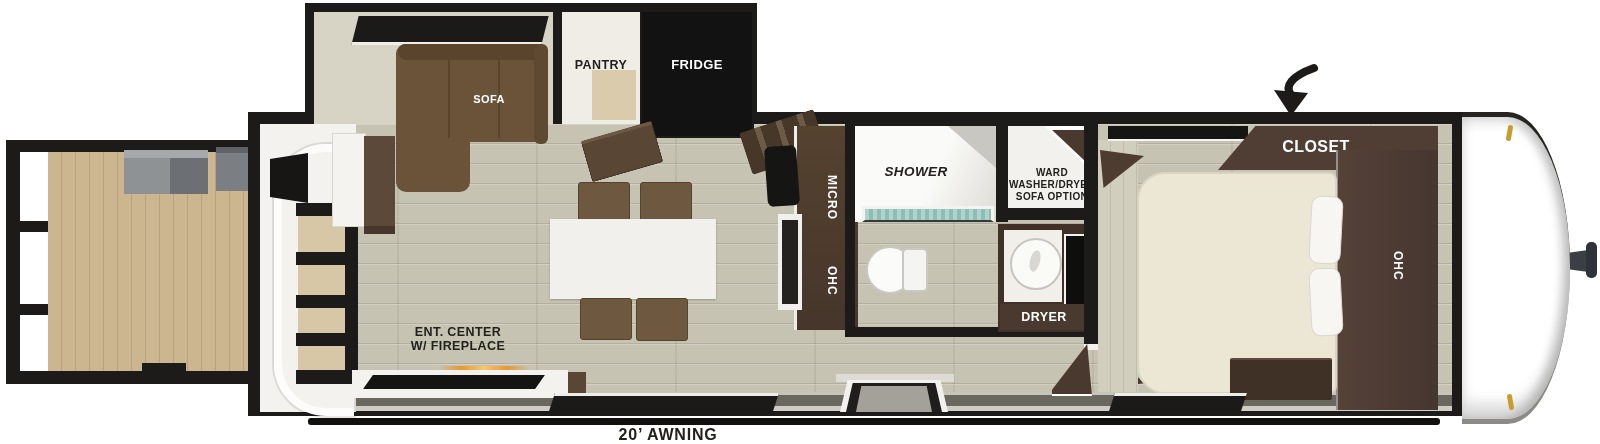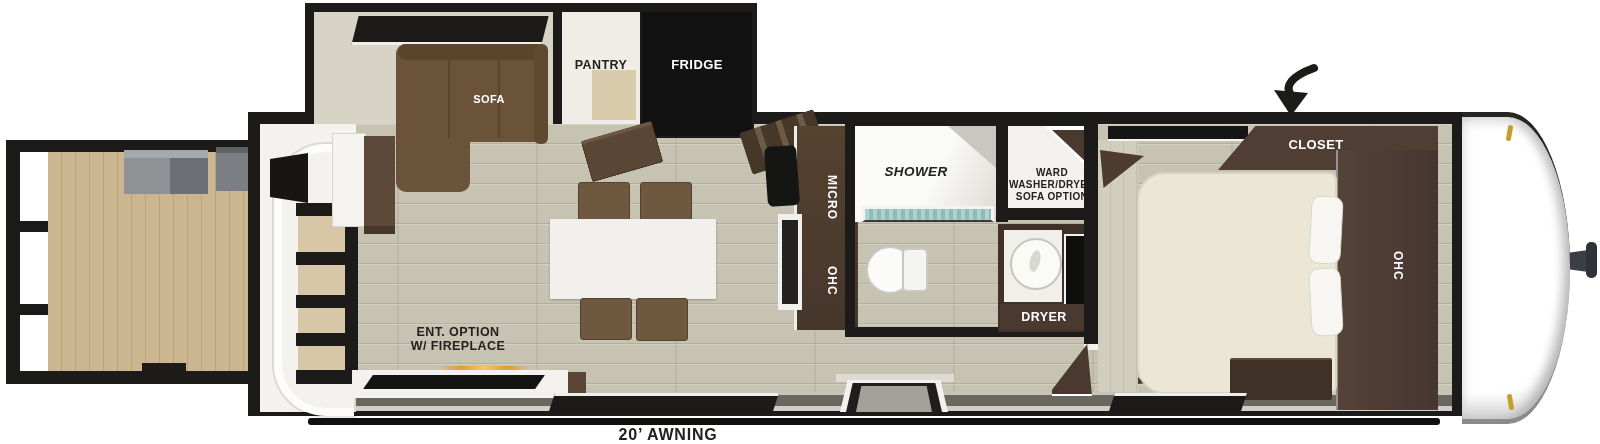--- a/index.html
+++ b/index.html
@@ -85,21 +85,21 @@
   <div class="a" style="left:766px;top:146px;width:32px;height:60px;background:#151513;border-radius:6px;transform:rotate(-4deg);"></div>
   <div class="a" style="left:778px;top:214px;width:24px;height:96px;background:#f1f0ec;"></div>
   <div class="a" style="left:782px;top:220px;width:16px;height:84px;background:#232220;"></div>
 
   <div class="a" style="left:578px;top:182px;width:50px;height:39px;background:#6f5840;border:1px solid #55422d;border-radius:3px;"></div>
   <div class="a" style="left:640px;top:182px;width:50px;height:39px;background:#6f5840;border:1px solid #55422d;border-radius:3px;"></div>
   <div class="a" style="left:550px;top:219px;width:166px;height:80px;background:#f1f0ec;box-shadow:0 1px 2px rgba(0,0,0,.25);"></div>
   <div class="a" style="left:580px;top:298px;width:50px;height:40px;background:#6f5840;border:1px solid #55422d;border-radius:3px;"></div>
   <div class="a" style="left:636px;top:298px;width:50px;height:41px;background:#6f5840;border:1px solid #55422d;border-radius:3px;"></div>
 
-  <div class="lbl" style="left:368px;top:325px;width:180px;font-size:12.5px;">ENT. OPTION
+  <div class="lbl" style="left:368px;top:325px;width:180px;font-size:12.5px;">ENT. CENTER
 W/ FIREPLACE</div>
   <div class="a" style="left:438px;top:366px;width:92px;height:8px;background:linear-gradient(90deg,transparent,#e39a33 25%,#f7c66a 50%,#e39a33 75%,transparent);"></div>
   <div class="a" style="left:352px;top:370px;width:216px;height:28px;background:#f3f2ee;"></div>
   <div class="a" style="left:568px;top:372px;width:18px;height:24px;background:#5a4635;"></div>
   <div class="a" style="left:368px;top:375px;width:172px;height:14px;background:#141412;transform:skewX(-35deg);"></div>
 
   <div class="a" style="left:845px;top:116px;width:251px;height:221px;border:10px solid #1c1b19;box-sizing:border-box;"></div>
 
   <div class="a" style="left:855px;top:126px;width:141px;height:96px;background:linear-gradient(115deg,#fafaf8 55%,#dddbd5 100%);"></div>
   <div class="a" style="left:948px;top:126px;width:48px;height:42px;background:#c9c7c1;clip-path:polygon(0 0,100% 0,100% 100%);"></div>
@@ -129,21 +129,21 @@
   <div class="a wall" style="left:1084px;top:116px;width:14px;height:228px;"></div>
   <div class="a" style="left:1084px;top:344px;width:14px;height:6px;background:#f2f1ed;"></div>
   <div class="a" style="left:1052px;top:344px;width:40px;height:50px;background:#4a392e;clip-path:polygon(0 88%,88% 0,100% 100%,0 100%);border-bottom:2px solid #fff;"></div>
   <div class="a" style="left:1108px;top:348px;width:36px;height:40px;background:#4a392e;clip-path:polygon(4% 0,100% 88%,0 100%);"></div>
 
   <div class="a floor-v" style="left:1098px;top:140px;width:40px;height:252px;"></div>
   <div class="a" style="left:1108px;top:126px;width:140px;height:13px;background:#151513;border-bottom:2px solid #f5f4f0;"></div>
   <div class="a" style="left:1100px;top:150px;width:44px;height:38px;background:#4e3c30;clip-path:polygon(0 0,100% 16%,8% 100%);"></div>
 
   <div class="a" style="left:1218px;top:126px;width:220px;height:44px;background:#503d33;clip-path:polygon(0 100%,17% 0,100% 0,100% 100%);"></div>
-  <div class="lbl lbl-w" style="left:1256px;top:138px;width:120px;font-size:13px;">CLOSET</div>
+  <div class="lbl lbl-w" style="left:1256px;top:138px;width:120px;font-size:16px;">CLOSET</div>
   <div class="a" style="left:1336px;top:150px;width:100px;height:260px;background:linear-gradient(90deg,#554239,#463630);border-left:2px solid rgba(255,255,255,.45);"></div>
   <div class="lbl lbl-w vert" style="left:1378px;top:233px;width:26px;height:66px;font-size:12px;letter-spacing:1px;">OHC</div>
 
   <div class="a" style="left:1137px;top:172px;width:200px;height:222px;background:#ebe7d4;border:2px solid #d9d5c2;border-radius:28px 8px 8px 28px;box-sizing:border-box;"></div>
   <div class="a" style="left:1310px;top:196px;width:30px;height:66px;background:#f7f6f2;border:1px solid #d9d7cf;border-radius:10px;transform:rotate(3deg);"></div>
   <div class="a" style="left:1310px;top:268px;width:30px;height:66px;background:#f7f6f2;border:1px solid #d9d7cf;border-radius:10px;transform:rotate(-3deg);"></div>
   <div class="a" style="left:1230px;top:358px;width:102px;height:40px;background:#3f3126;border-top:2px solid #5d4a3a;border-radius:2px;"></div>
 
   <div class="a" style="left:552px;top:393px;width:224px;height:15px;background:#1b1a18;border-top:3px solid #eeede7;transform:skewX(-18deg);"></div>
   <div class="a" style="left:1112px;top:393px;width:132px;height:15px;background:#1b1a18;border-top:3px solid #eeede7;transform:skewX(-18deg);"></div>

